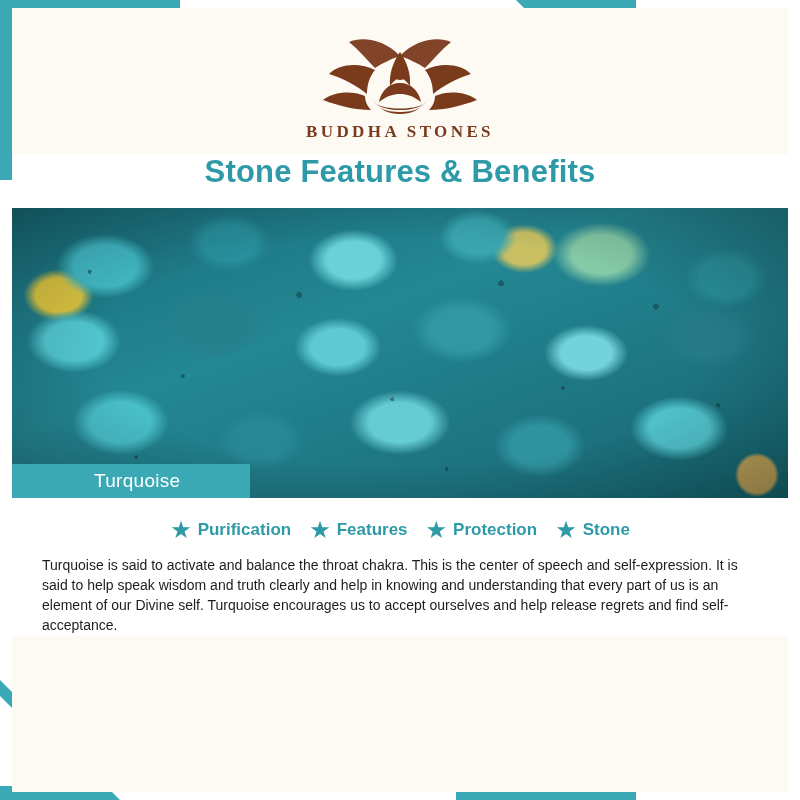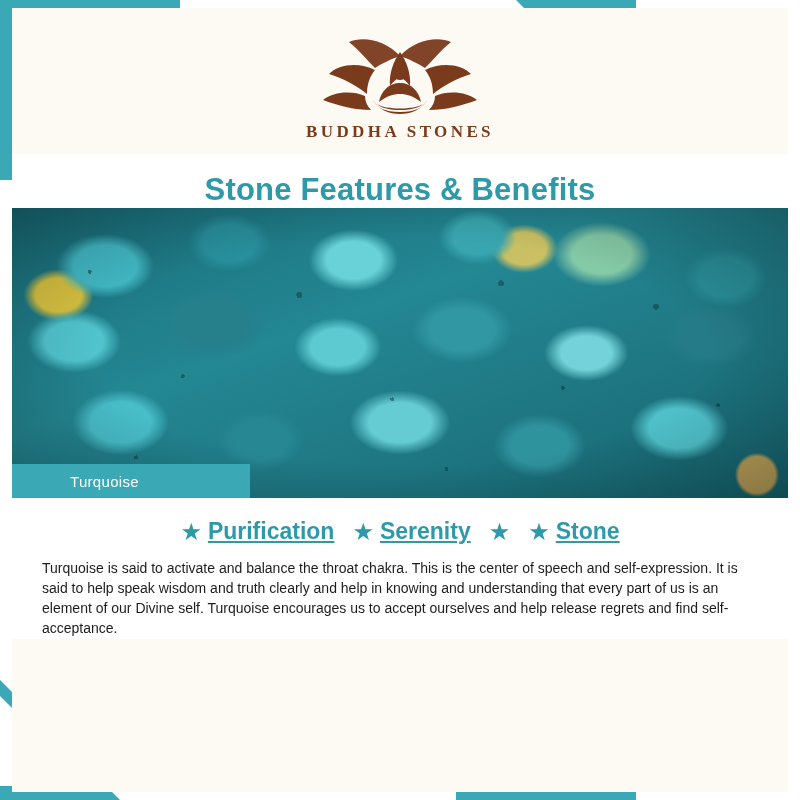--- a/index.html
+++ b/index.html
@@ -96,21 +96,21 @@
     font-family: "Liberation Serif", serif;
   }
 
   
   .headline-band {
     margin-top: 12px;
     width: 100%;
     height: 54px;
     background: #ffffff;
     display: flex;
-    align-items: flex-end;
+    align-items: flex-start;
     justify-content: center;
   }
   .headline {
     font-size: 31px;
     font-weight: bold;
     color: #2e9aa8;
     letter-spacing: 0.2px;
     font-family: "Liberation Sans", sans-serif;
   }
 
@@ -179,22 +179,23 @@
     min-width: 238px;
     height: 34px;
     background: #3aa8b5;
     display: flex;
     align-items: center;
     padding-left: 58px;
     box-sizing: border-box;
   }
   .stone-tag-label {
     color: #ffffff;
-    font-size: 15px;
+    font-size: 19px;
     letter-spacing: .3px;
+    margin-left: 24px;
   }
 
   
   .benefits-area {
     background: #ffffff;
     padding: 20px 30px 0 30px;
   }
   .benefits-row {
     display: flex;
     justify-content: center;
@@ -206,23 +207,22 @@
     align-items: center;
     gap: 6px;
   }
   .benefit-star {
     color: #2e9aa8;
     font-size: 24px;
     line-height: 1;
   }
   .benefit-label {
     color: #2e9aa8;
-    font-size: 23px;
+    font-size: 17px;
     font-weight: bold;
-    text-decoration: underline;
   }
 
   .body-copy {
     margin-top: 14px;
     font-size: 14px;
     line-height: 1.42;
     color: #1d1d1d;
     text-align: left;
   }
 </style>
@@ -280,25 +280,26 @@
     <div class="benefits-area">
       <div class="benefits-row">
 
         <div class="benefit">
           <span class="benefit-star">★</span>
           <span class="benefit-label">Purification</span>
         </div>
 
         <div class="benefit">
           <span class="benefit-star">★</span>
-          <span class="benefit-label">Serenity</span>
+          <span class="benefit-label">Features</span>
         </div>
 
         <div class="benefit">
           <span class="benefit-star">★</span>
+          <span class="benefit-label">Protection</span>
         </div>
 
         <div class="benefit">
           <span class="benefit-star">★</span>
           <span class="benefit-label">Stone</span>
         </div>
 
       </div>
 
       <p class="body-copy">Turquoise is said to activate and balance the throat chakra. This is the center of speech and self-expression. It is said to help speak wisdom and truth clearly and help in knowing and understanding that every part of us is an element of our Divine self. Turquoise encourages us to accept ourselves and help release regrets and find self-acceptance.</p>

